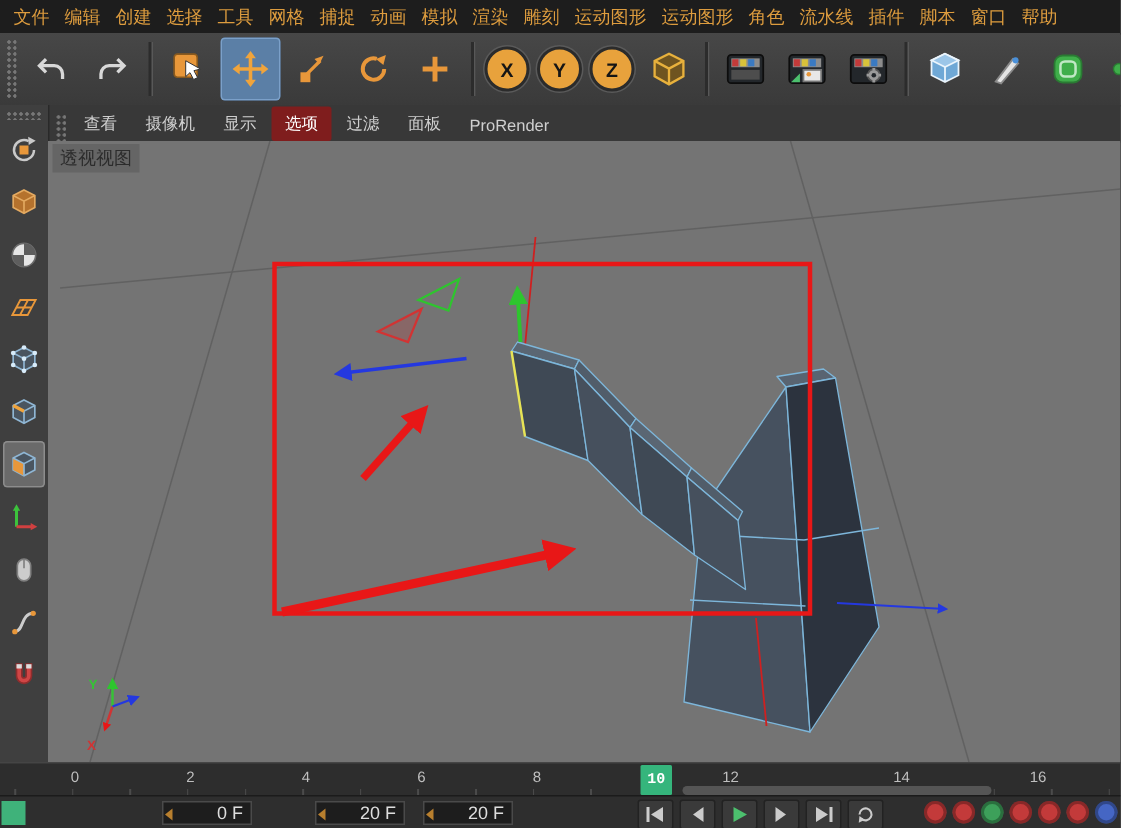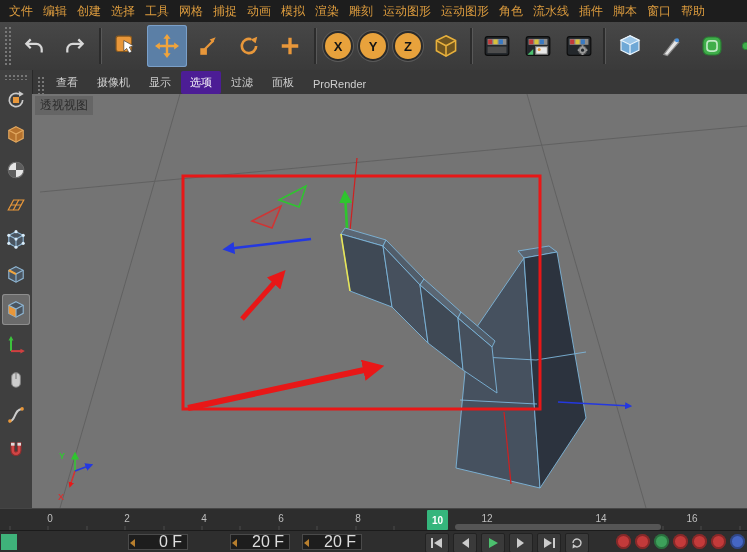--- a/index.html
+++ b/index.html
@@ -22,44 +22,44 @@
   .tsep{width:2px;height:36px;flex:none;background:#2c2c2c;border-right:1px solid #585858;margin:0 3px;}
   .tbtn{width:40px;height:42px;flex:none;display:flex;align-items:center;justify-content:center;border-radius:3px;}
   .tbtn.selected{background:#5b7fa6;box-shadow:inset 0 0 0 1px #7ba0c9;}
   .axis-btn{width:26px;height:26px;flex:none;border-radius:50%;background:#e8a23c;color:#151515;
     font-weight:bold;font-size:13px;display:flex;align-items:center;justify-content:center;
     border:2px solid #2b2b2b;box-shadow:0 0 0 1px #5a5a5a;margin:0 2px;}
   
   .vmenubar{position:absolute;top:70px;left:32px;right:0;height:24px;background:#383838;
     display:flex;align-items:flex-end;gap:1px;padding-left:3px;border-bottom:1px solid #262626;}
   .vmenu-item{color:#cfcfcf;font-size:11px;padding:4px 9px;cursor:default;white-space:nowrap;}
-  .vmenu-item.active{background:#4c1d95;color:#ffffff;border-radius:2px;}
+  .vmenu-item.active{background:#7f1d1d;color:#ffffff;border-radius:2px;}
   
   .side-toolbar{position:absolute;top:70px;left:0;width:32px;bottom:44px;background:#3f3f3f;
     border-right:1px solid #292929;display:flex;flex-direction:column;align-items:center;padding-top:2px;}
   .sbtn{width:28px;height:31px;margin:2px 0;display:flex;align-items:center;justify-content:center;border-radius:3px;}
   .sbtn.selected{background:#6a6a6a;box-shadow:inset 0 0 0 1px #8d8d8d;}
   
   .viewport{position:absolute;top:94px;left:32px;right:0;bottom:44px;background:#747474;overflow:hidden;}
   .view-label{position:absolute;top:2px;left:3px;z-index:5;font-size:12px;color:#2c2c2c;
     background:rgba(0,0,0,0.13);padding:1px 5px;}
   .scene{position:absolute;inset:0;}
   
   .timeline{position:absolute;left:0;right:0;top:508px;height:22px;background:#2d2d2d;border-top:1px solid #454545;}
   .timeline::before{content:"";position:absolute;left:0;right:0;bottom:0;height:5px;
     background:repeating-linear-gradient(90deg,#4b4b4b 0 1px,transparent 1px 38.4px);background-position-x:9.5px;}
   .tick{position:absolute;top:4px;width:18px;text-align:center;font-size:10px;color:#bfbfbf;}
   .frame-marker{position:absolute;left:427px;width:21px;top:1px;bottom:1px;background:#35b57c;
-    color:#fff;font-size:10px;font-weight:bold;display:flex;align-items:center;justify-content:center;border-radius:1px;}
+    color:#fff;font-size:10px;font-weight:bold;display:flex;align-items:center;justify-content:center;border-radius:1px;font-family:Liberation Mono, monospace;}
   .tl-scrollbar{position:absolute;left:455px;width:206px;bottom:1px;height:6px;background:#555;border-radius:3px;}
   
   .bottombar{position:absolute;left:0;right:0;top:530px;height:22px;background:#2e2e2e;border-top:1px solid #1b1b1b;}
   .bl-swatch{position:absolute;left:1px;top:3px;width:16px;height:16px;background:#3fb27a;}
   .frame-field{position:absolute;top:3px;height:16px;width:60px;background:#1d1d1d;border:1px solid #4a4a4a;
-    color:#ddd;font-size:16px;display:flex;align-items:center;justify-content:flex-end;padding:0 5px;box-sizing:border-box;margin-left:20px;}
+    color:#ddd;font-size:12px;display:flex;align-items:center;justify-content:flex-end;padding:0 5px;box-sizing:border-box;}
   .frame-field::before{content:"";position:absolute;left:1px;top:4px;
     border-top:4px solid transparent;border-bottom:4px solid transparent;border-right:5px solid #b87f2e;}
   .transport{position:absolute;left:425px;top:2px;display:flex;gap:4px;}
   .pbtn{width:22px;height:18px;display:flex;align-items:center;justify-content:center;background:#3a3a3a;
     border:1px solid #222;border-radius:2px;}
   .records{position:absolute;right:2px;top:3px;display:flex;gap:4px;}
   .rec{width:15px;height:15px;border-radius:50%;box-shadow:inset 0 0 0 2px rgba(0,0,0,0.3);}
   .rec.red{background:#c33a3a;}
   .rec.green{background:#3da05a;}
   .rec.blue{background:#4566c4;}

